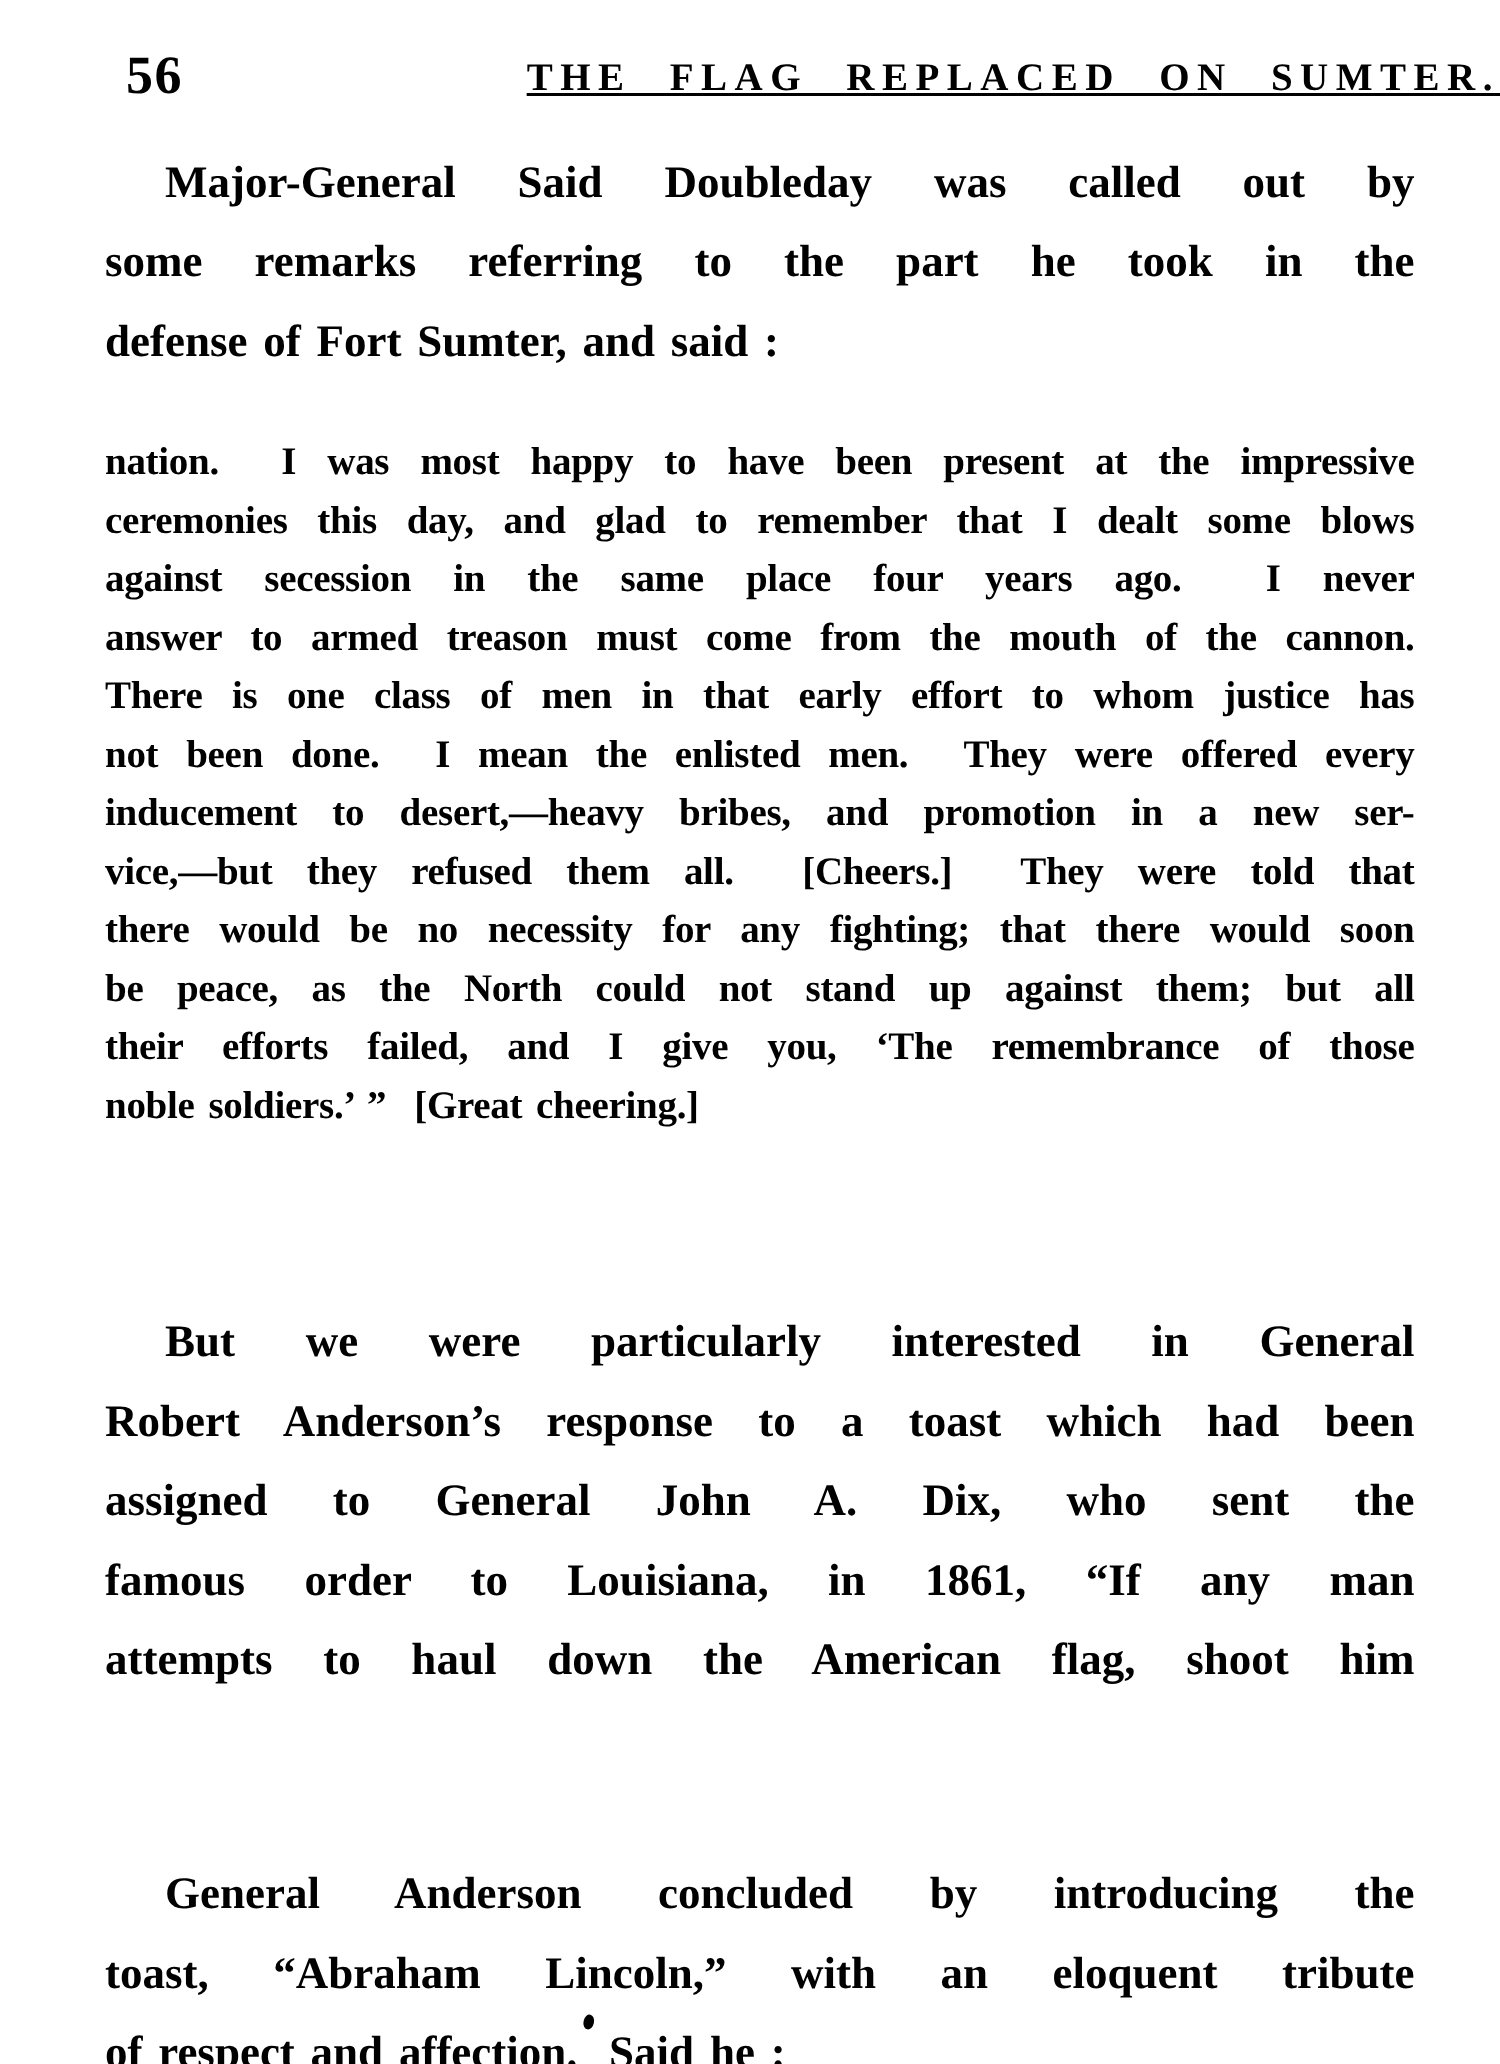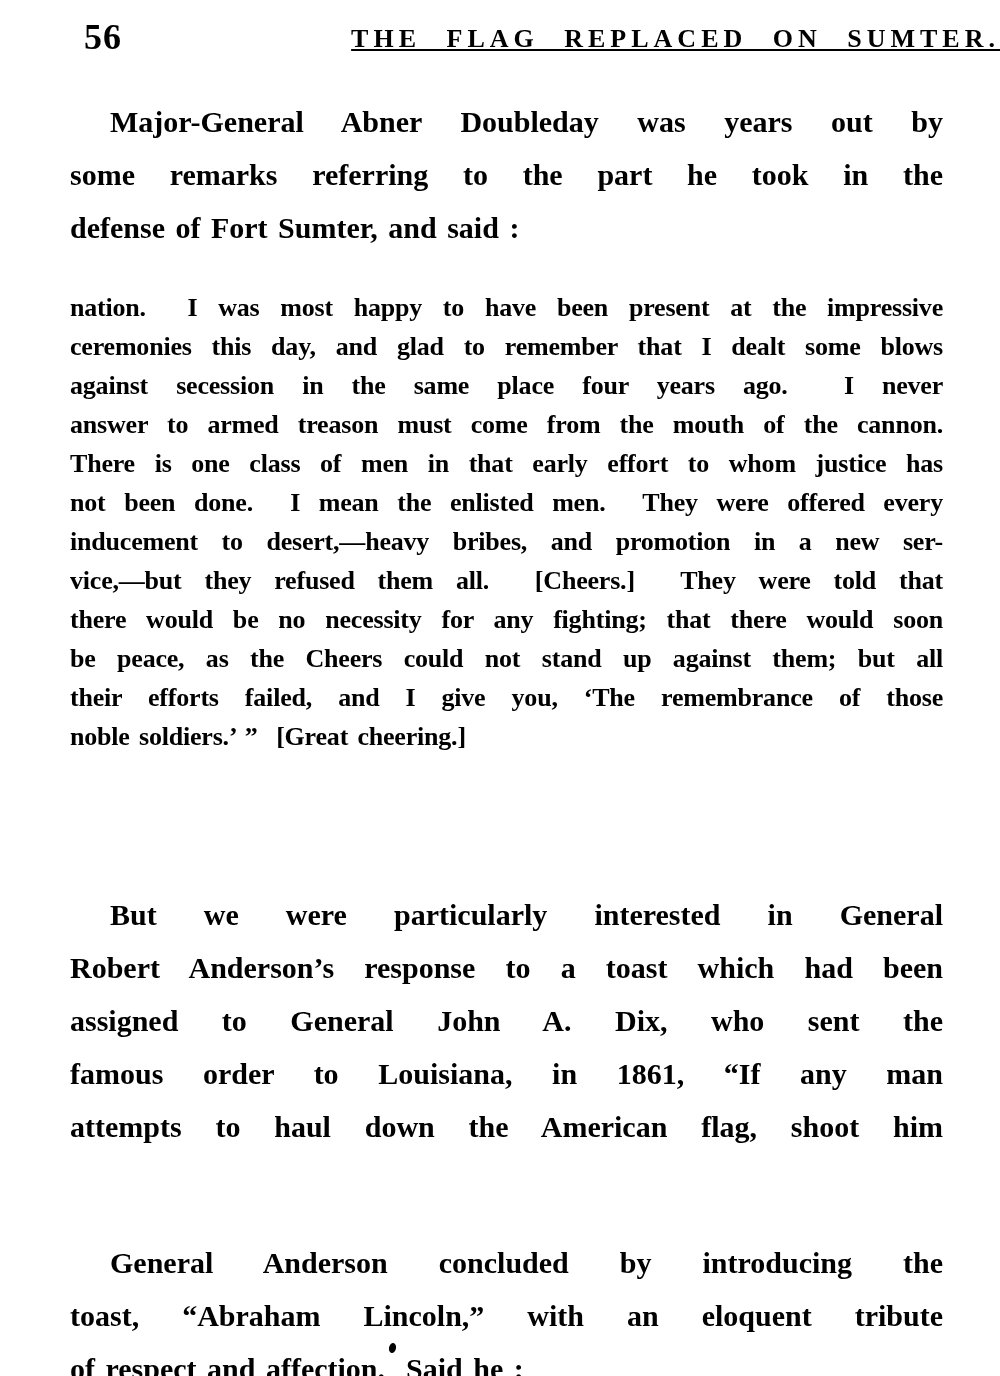--- a/index.html
+++ b/index.html
@@ -1,35 +1,35 @@
 <!DOCTYPE html>
 <html><head>
 <meta charset="utf-8">
 <style>
   html,body{margin:0;padding:0;background:#ffffff;}
   .page{
     position:relative;width:1000px;height:1376px;background:#ffffff;
     color:#000;overflow:hidden;
     font-family:"Liberation Serif","DejaVu Serif",serif;
   }
-  .running-header{position:absolute;top:20px;left:0;width:1000px;height:36px;}
+  .running-header{position:absolute;top:33px;left:0;width:1000px;height:36px;}
   .pageno{
     position:absolute;left:84px;top:0;
     font:700 36px/34px "Liberation Serif","DejaVu Serif",serif;
     letter-spacing:1px;
   }
   .rtitle{
     position:absolute;left:30px;right:0;top:5px;text-align:right;
     font:700 26px/28px "Liberation Serif","DejaVu Serif",serif;
     letter-spacing:5px;word-spacing:14px;text-decoration:underline;
   }
   .block{position:absolute;left:70px;width:873px;}
   .b-p1{top:95px;}
   .b-quote{top:288px;}
-  .b-p2{top:888px;}
+  .b-p2{top:868px;}
   .b-p3{top:1236px;}
   .line{
     white-space:pre-wrap;
     text-align:justify;
     text-align-last:justify;
   }
   .line.endpara{text-align-last:left;word-spacing:3px;}
   .main{font:700 30px/53px "Liberation Serif","DejaVu Serif",serif;}
   .small{font:700 26px/39px "Liberation Serif","DejaVu Serif",serif;letter-spacing:-0.2px;}
   .ind40{text-indent:40px;}
@@ -43,36 +43,36 @@
 <body>
 
 <div class="page">
 
   <header class="running-header">
     <span class="pageno">56</span>
     <span class="rtitle">THE FLAG REPLACED ON SUMTER.</span>
   </header>
 
   <section class="block b-p1">
-    <div class="line main ind40">Major-General Abner Doubleday was years out by</div>
+    <div class="line main ind40">Major-General Said Doubleday was called out by</div>
     <div class="line main">some remarks referring to the part he took in the</div>
     <div class="line main endpara">defense of Fort Sumter, and said :</div>
   </section>
 
   <section class="block b-quote">
     <div class="line small">nation.  I was most happy to have been present at the impressive</div>
     <div class="line small">ceremonies this day, and glad to remember that I dealt some blows</div>
     <div class="line small">against secession in the same place four years ago.  I never</div>
     <div class="line small">answer to armed treason must come from the mouth of the cannon.</div>
     <div class="line small">There is one class of men in that early effort to whom justice has</div>
     <div class="line small">not been done.  I mean the enlisted men.  They were offered every</div>
     <div class="line small">inducement to desert,—heavy bribes, and promotion in a new ser-</div>
     <div class="line small">vice,—but they refused them all.  [Cheers.]  They were told that</div>
     <div class="line small">there would be no necessity for any fighting; that there would soon</div>
-    <div class="line small">be peace, as the Cheers could not stand up against them; but all</div>
+    <div class="line small">be peace, as the North could not stand up against them; but all</div>
     <div class="line small">their efforts failed, and I give you, ‘The remembrance of those</div>
     <div class="line small endpara">noble soldiers.’ ”  [Great cheering.]</div>
   </section>
 
   <section class="block b-p2">
     <div class="line main ind40">But we were particularly interested in General</div>
     <div class="line main">Robert Anderson’s response to a toast which had been</div>
     <div class="line main">assigned to General John A. Dix, who sent the</div>
     <div class="line main">famous order to Louisiana, in 1861, “If any man</div>
     <div class="line main">attempts to haul down the American flag, shoot him</div>

